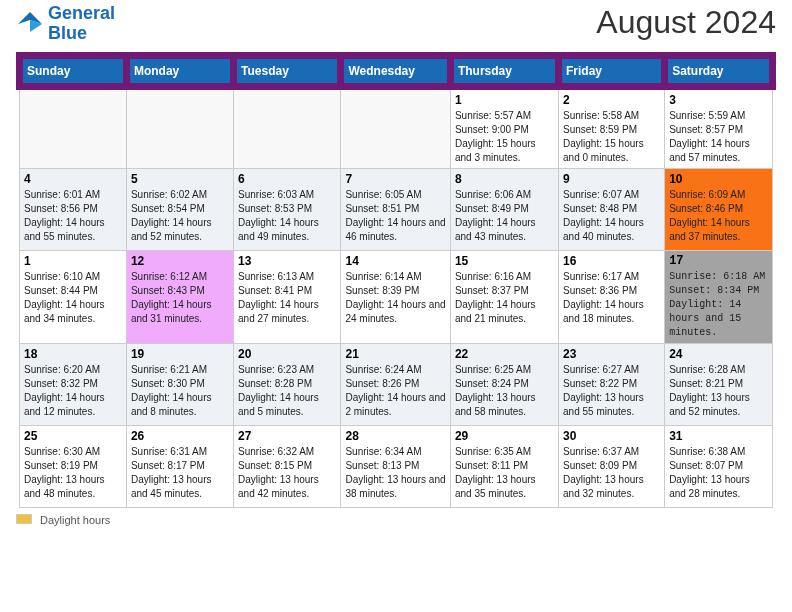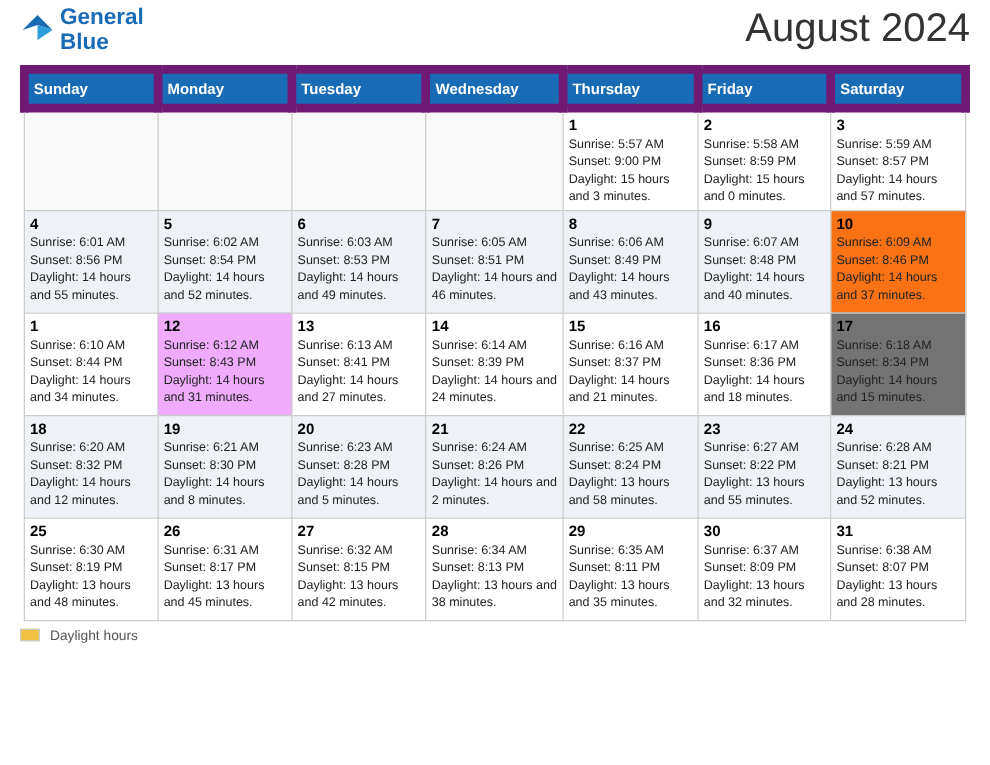--- a/index.html
+++ b/index.html
@@ -260,21 +260,21 @@
 Daylight: 14 hours
 and 21 minutes.</div>
           </td>
           <td style="background: rgb(255, 255, 255);">
             <span class="day-number">16</span>
             <div class="day-info">Sunrise: 6:17 AM
 Sunset: 8:36 PM
 Daylight: 14 hours
 and 18 minutes.</div>
           </td>
-          <td style="background: #737373;">
+          <td style="background: #a3a3a3; font-family: Liberation Mono, monospace;">
             <span class="day-number">17</span>
             <div class="day-info">Sunrise: 6:18 AM
 Sunset: 8:34 PM
 Daylight: 14 hours
 and 15 minutes.</div>
           </td>
         </tr>
         <tr>
           <td style="background: rgb(238, 242, 247);">
             <span class="day-number">18</span>

